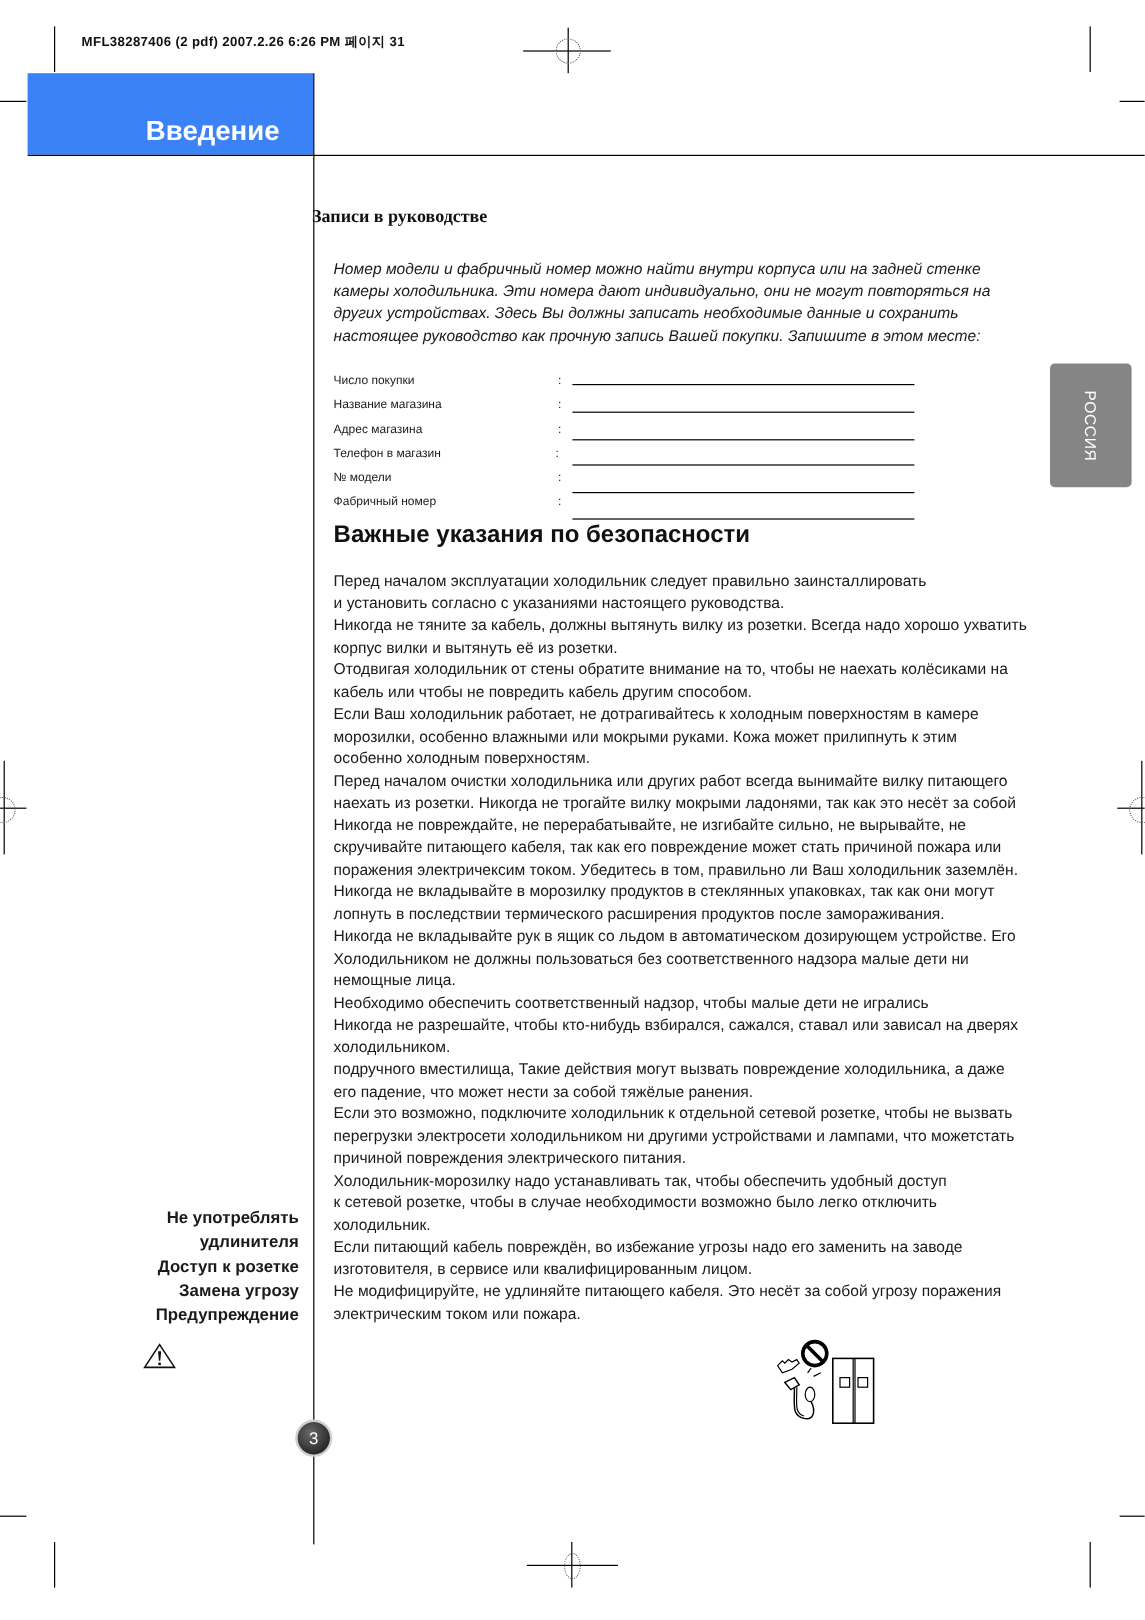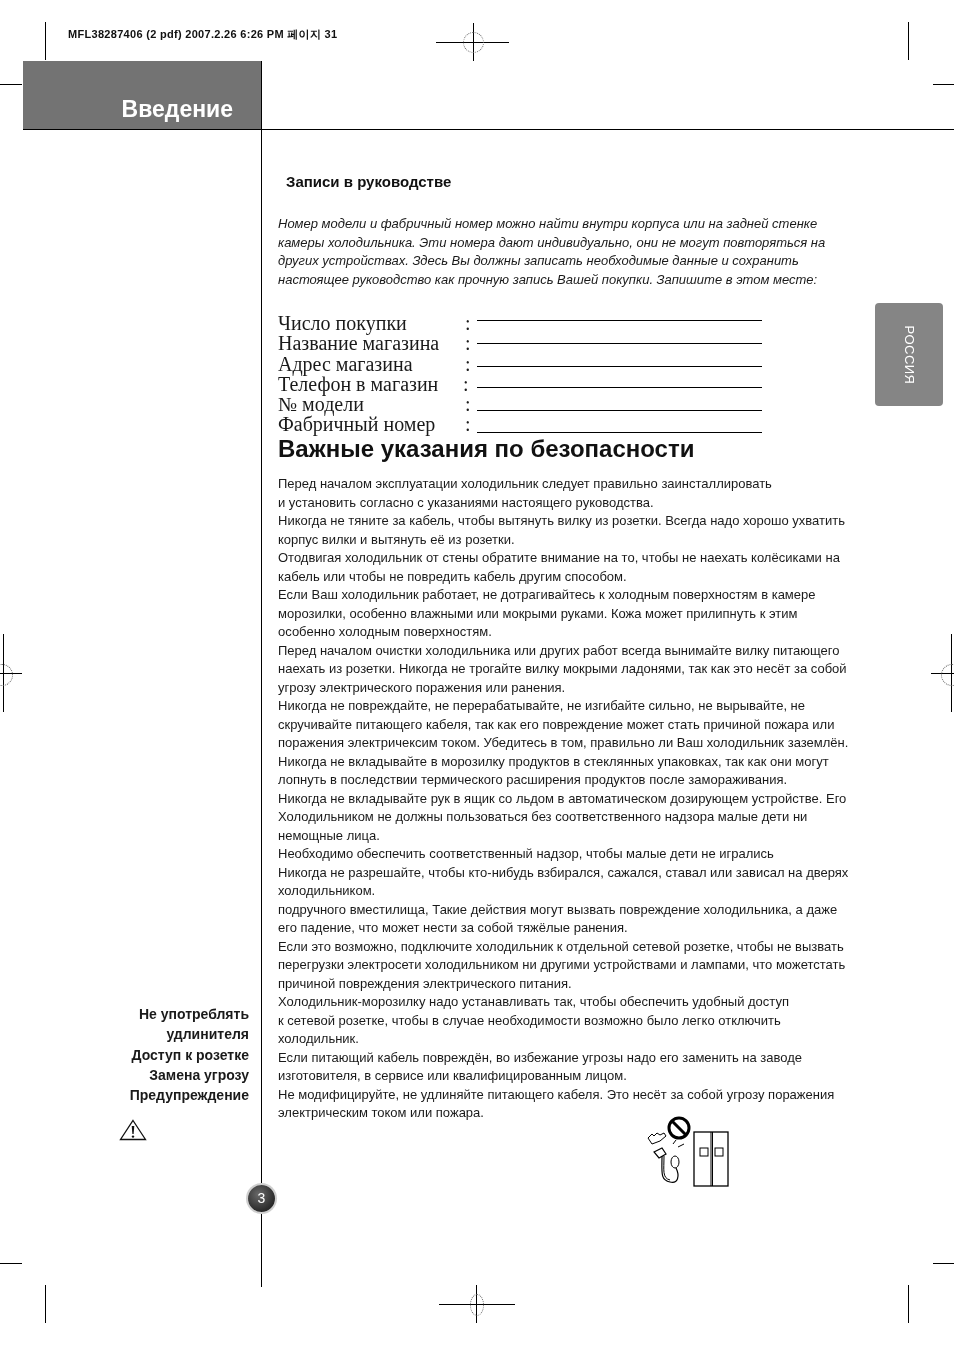--- a/index.html
+++ b/index.html
@@ -5,32 +5,32 @@
   html, body { margin:0; padding:0; background:#ffffff; }
   body { width:954px; height:1350px; position:relative; overflow:hidden;
          font-family:"Liberation Sans", sans-serif; color:#1a1a1a; }
   .abs { position:absolute; }
   .line-h { position:absolute; height:1px; background:#000; }
   .line-v { position:absolute; width:1px; background:#000; }
   .reg-circle { position:absolute; border:1px dotted #666; border-radius:50%; }
 
   .print-header { left:68px; top:27px; font-size:11px; font-weight:bold; letter-spacing:0.3px; color:#111; }
 
-  .title-box { left:23px; top:61px; width:238px; height:68px; background:#737373; }
+  .title-box { left:23px; top:61px; width:238px; height:68px; background:#3b82f6; }
   .title-text { position:absolute; right:28px; bottom:6px; color:#fff; font-size:23px; font-weight:bold; }
 
   .side-tab { left:875px; top:303px; width:68px; height:103px; background:#858585; border-radius:4px; }
   .side-tab-text { position:absolute; left:50%; top:50%; transform:translate(-50%,-50%) rotate(90deg);
                    color:#fff; font-size:13px; letter-spacing:0.5px; white-space:nowrap; }
 
   .h2 { font-weight:bold; font-size:15px; color:#111; }
-  .h1 { font-weight:bold; font-size:24px; color:#111; }
+  .h1 { font-weight:bold; font-size:20px; color:#111; }
   .body-text { font-size:13px; line-height:18.5px; color:#1a1a1a; }
 
-  .form-row { position:absolute; left:278px; width:484px; height:20px; font-size:20px;font-family:Liberation Serif, serif; }
+  .form-row { position:absolute; left:278px; width:484px; height:20px; font-size:10px; }
   .form-label { position:absolute; left:0; top:0; }
   .form-colon { position:absolute; left:187px; top:0; }
   .form-line { position:absolute; left:199px; right:0; top:15px; height:1px; background:#000; }
 
   .side-notes { right:705px; top:1004px; text-align:right; font-weight:bold; font-size:14px; line-height:20.3px; }
 
   .page-num { left:248px; top:1185px; width:27px; height:27px; border-radius:50%;
               background:radial-gradient(circle at 40% 35%, #6a6a6a, #2a2a2a 70%);
               box-shadow:0 0 0 2px #cfcfcf; color:#fff; font-size:14px; text-align:center; line-height:27px; }
 </style>
@@ -67,21 +67,21 @@
   <span class="title-text">Введение</span>
 </div>
 
 <div class="line-h" style="left:23px;top:129px;width:931px;"></div>
 <div class="line-v" style="left:261px;top:61px;height:1226px;"></div>
 
 <div class="abs side-tab">
   <span class="side-tab-text">РОССИЯ</span>
 </div>
 
-<div class="abs h2" style="left:286px;top:173px;">Записи в руководстве</div>
+<div class="abs h2" style="left:260px;top:173px;font-family:Liberation Serif, serif;">Записи в руководстве</div>
 <div class="abs body-text" style="left:278px;top:215px;font-style:italic;">
   <div>Номер модели и фабричный номер можно найти внутри корпуса или на задней стенке</div>
   <div>камеры холодильника. Эти номера дают индивидуально, они не могут повторяться на</div>
   <div>других устройствах. Здесь Вы должны записать необходимые данные и сохранить</div>
   <div>настоящее руководство как прочную запись Вашей покупки. Запишите в этом месте:</div>
 </div>
 
 <div class="form-row" style="top:312px;">
   <span class="form-label">Число покупки</span>
   <span class="form-colon">:</span>
@@ -110,30 +110,29 @@
 <div class="form-row" style="top:413px;">
   <span class="form-label">Фабричный номер</span>
   <span class="form-colon">:</span>
   <span class="form-line" style="top:19px;"></span>
 </div>
 
 <div class="abs h1" style="left:278px;top:435px;">Важные указания по безопасности</div>
 <div class="abs body-text" style="left:278px;top:475px;width:590px;">
   <div>Перед началом эксплуатации холодильник следует правильно заинсталлировать</div>
   <div>и установить согласно с указаниями настоящего руководства.</div>
-  <div>Никогда не тяните за кабель, чтобы вытянуть вилку из розетки. Всегда надо хорошо ухватить</div>
+  <div>Никогда не тяните за кабель, должны вытянуть вилку из розетки. Всегда надо хорошо ухватить</div>
   <div>корпус вилки и вытянуть её из розетки.</div>
   <div>Отодвигая холодильник от стены обратите внимание на то, чтобы не наехать колёсиками на</div>
   <div>кабель или чтобы не повредить кабель другим способом.</div>
   <div>Если Ваш холодильник работает, не дотрагивайтесь к холодным поверхностям в камере</div>
   <div>морозилки, особенно влажными или мокрыми руками. Кожа может прилипнуть к этим</div>
   <div>особенно холодным поверхностям.</div>
   <div>Перед началом очистки холодильника или других работ всегда вынимайте вилку питающего</div>
   <div>наехать из розетки. Никогда не трогайте вилку мокрыми ладонями, так как это несёт за собой</div>
-  <div>угрозу электрического поражения или ранения.</div>
   <div>Никогда не повреждайте, не перерабатывайте, не изгибайте сильно, не вырывайте, не</div>
   <div>скручивайте питающего кабеля, так как его повреждение может стать причиной пожара или</div>
   <div>поражения электричексим током. Убедитесь в том, правильно ли Ваш холодильник заземлён.</div>
   <div>Никогда не вкладывайте в морозилку продуктов в стеклянных упаковках, так как они могут</div>
   <div>лопнуть в последствии термического расширения продуктов после замораживания.</div>
   <div>Никогда не вкладывайте рук в ящик со льдом в автоматическом дозирующем устройстве. Его</div>
   <div>Холодильником не должны пользоваться без соответственного надзора малые дети ни</div>
   <div>немощные лица.</div>
   <div>Необходимо обеспечить соответственный надзор, чтобы малые дети не игрались</div>
   <div>Никогда не разрешайте, чтобы кто-нибудь взбирался, сажался, ставал или зависал на дверях</div>

